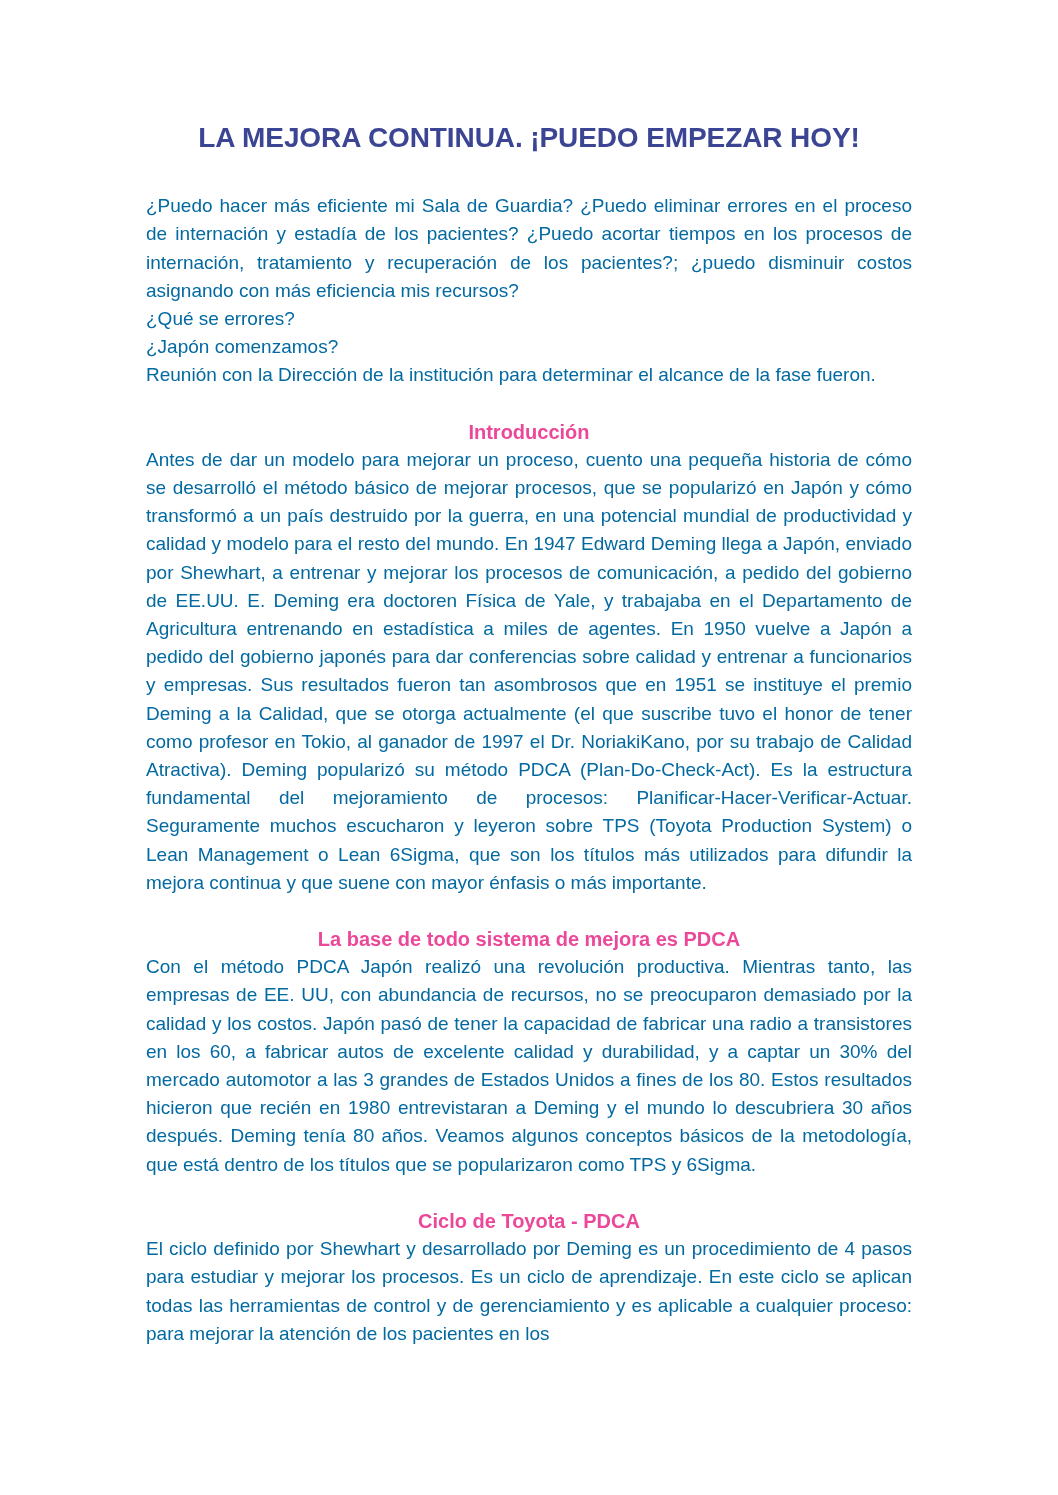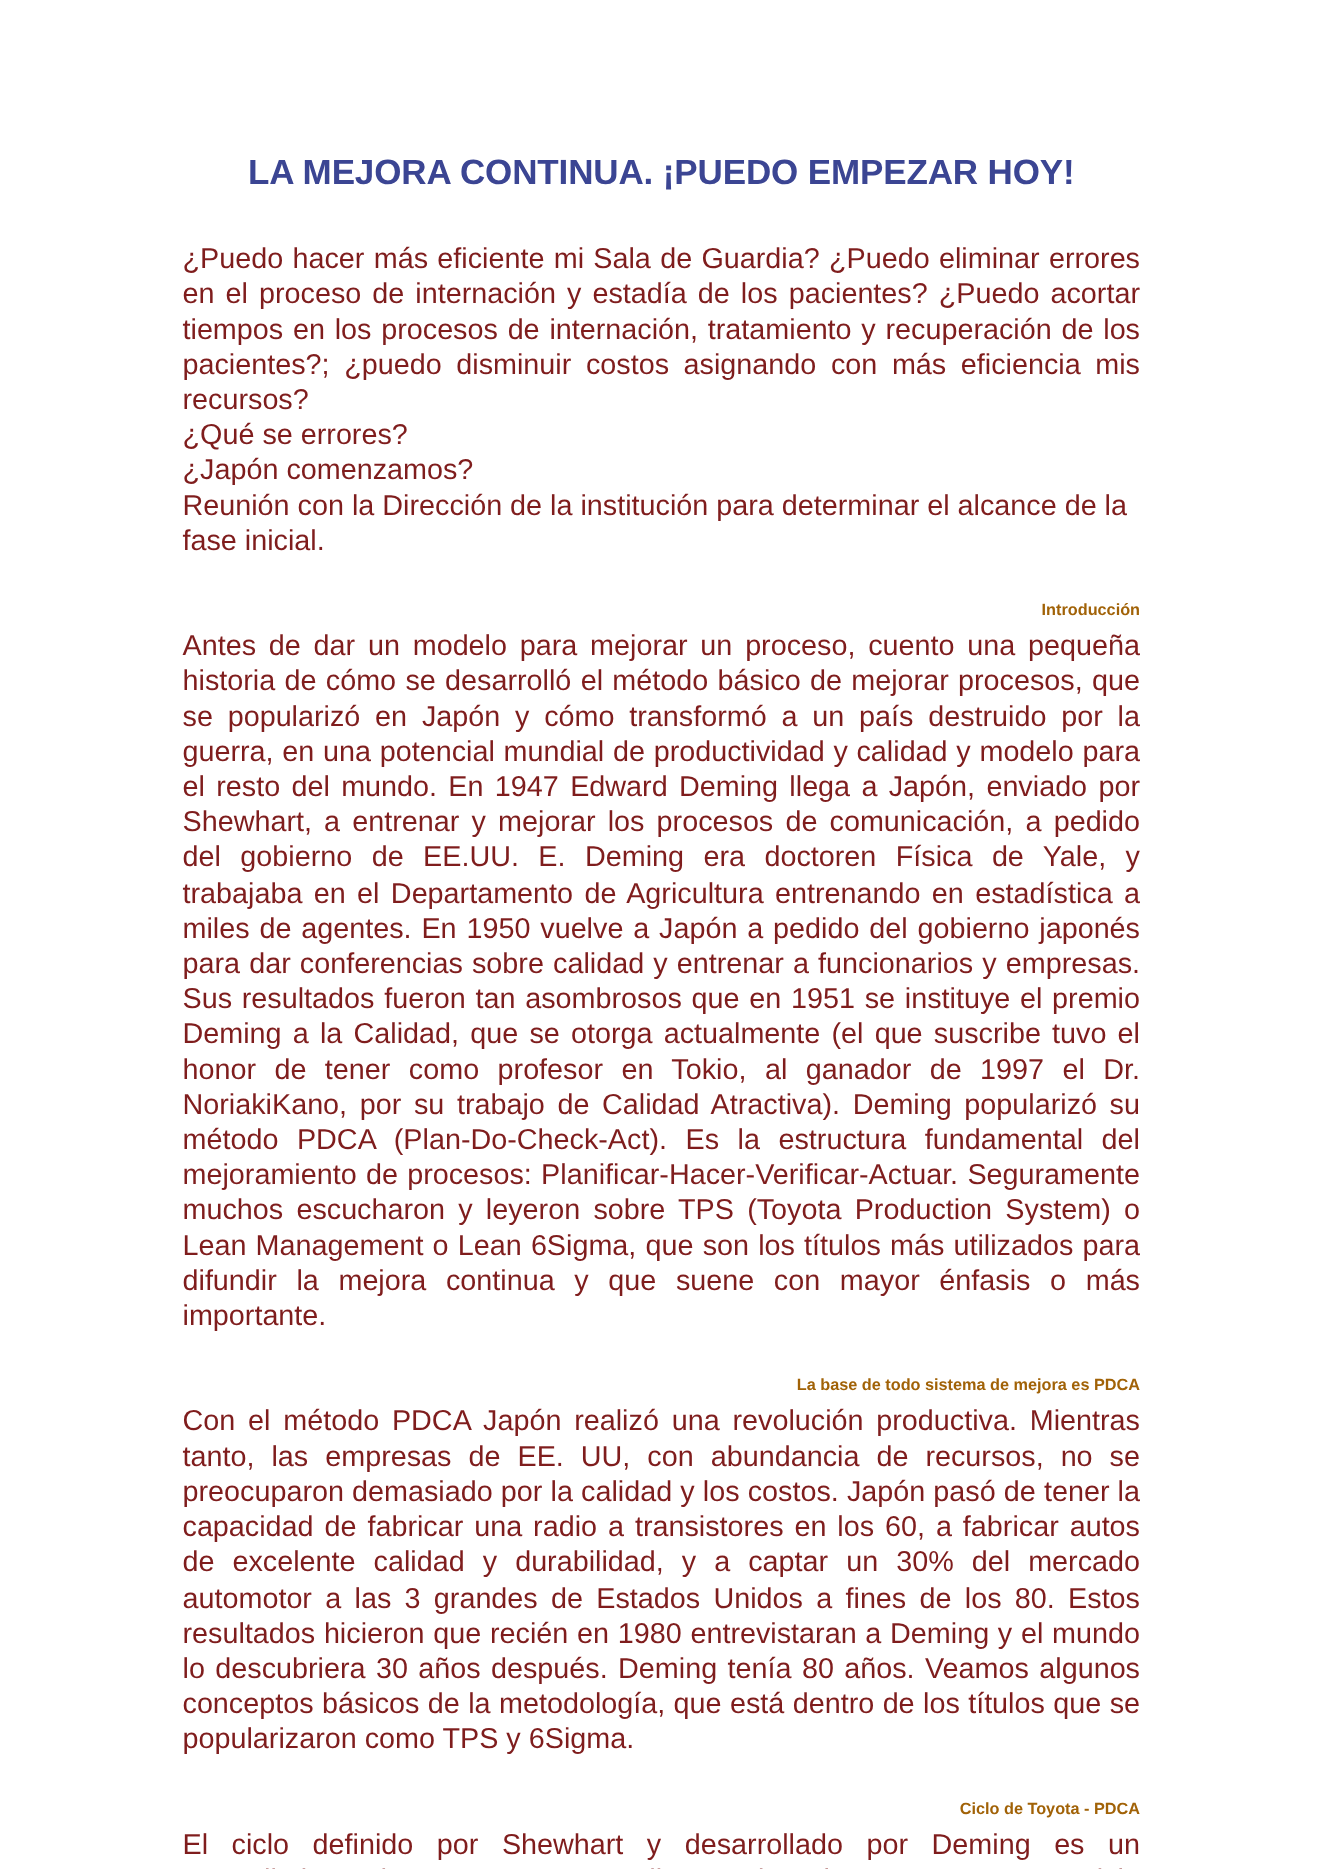--- a/index.html
+++ b/index.html
@@ -33,40 +33,40 @@
     text-align: center;
     font-size: 28px;
     font-weight: bold;
     line-height: 1.15;
     color: #3b4593;
     letter-spacing: -0.1px;
     padding-top: 122px;
   }
   .para {
     margin: 0;
-    font-size: 23px;
+    font-size: 19px;
     line-height: 28.2px;
     text-align: justify;
     text-justify: inter-word;
-    color: #7f1d1d;
+    color: #0369a1;
   }
   .para.nojust {
     text-align: left;
   }
   .para.centered-bold {
     text-align: center;
     font-weight: bold;
   }
   .section-head {
     margin: 0;
-    font-size: 13px;
+    font-size: 20px;
     line-height: 28.2px;
     font-weight: bold;
-    text-align: right;
-    color: #a16207;
+    text-align: center;
+    color: #ec4899;
   }
   .gap-title-intro { height: 38px; }
   .gap-block { height: 28px; }
 </style>
 </head>
 <body>
 
 <div class="page">
   <div class="content">
 
@@ -76,21 +76,21 @@
 
     <p class="para">¿Puedo hacer más eficiente mi Sala de Guardia? ¿Puedo eliminar errores en el proceso de internación y estadía de los pacientes? ¿Puedo acortar tiempos en los procesos de internación, tratamiento y recuperación de los pacientes?; ¿puedo disminuir costos asignando con más eficiencia mis recursos?</p>
 
 
 
     <p class="para nojust">¿Qué se errores?</p>
 
 
     <p class="para nojust">¿Japón comenzamos?</p>
 
-    <p class="para nojust">Reunión con la Dirección de la institución para determinar el alcance de la fase inicial.</p>
+    <p class="para nojust">Reunión con la Dirección de la institución para determinar el alcance de la fase fueron.</p>
 
     <div class="gap-block"></div>
 
     <h2 class="section-head">Introducción</h2>
 
     <p class="para">Antes de dar un modelo para mejorar un proceso, cuento una pequeña historia de cómo se desarrolló el método básico de mejorar procesos, que se popularizó en Japón y cómo transformó a un país destruido por la guerra, en una potencial mundial de productividad y calidad y modelo para el resto del mundo. En 1947 Edward Deming llega a Japón, enviado por Shewhart, a entrenar y mejorar los procesos de comunicación, a pedido del gobierno de EE.UU. E. Deming era doctoren Física de Yale, y trabajaba en el Departamento de Agricultura entrenando en estadística a miles de agentes. En 1950 vuelve a Japón a pedido del gobierno japonés para dar conferencias sobre calidad y entrenar a funcionarios y empresas. Sus resultados fueron tan asombrosos que en 1951 se instituye el premio Deming a la Calidad, que se otorga actualmente (el que suscribe tuvo el honor de tener como profesor en Tokio, al ganador de 1997 el Dr. NoriakiKano, por su trabajo de Calidad Atractiva). Deming popularizó su método PDCA (Plan-Do-Check-Act). Es la estructura fundamental del mejoramiento de procesos: Planificar-Hacer-Verificar-Actuar. Seguramente muchos escucharon y leyeron sobre TPS (Toyota Production System) o Lean Management o Lean 6Sigma, que son los títulos más utilizados para difundir la mejora continua y que suene con mayor énfasis o más importante.</p>
 
     <div class="gap-block"></div>
 
     <h2 class="section-head">La base de todo sistema de mejora es PDCA</h2>

